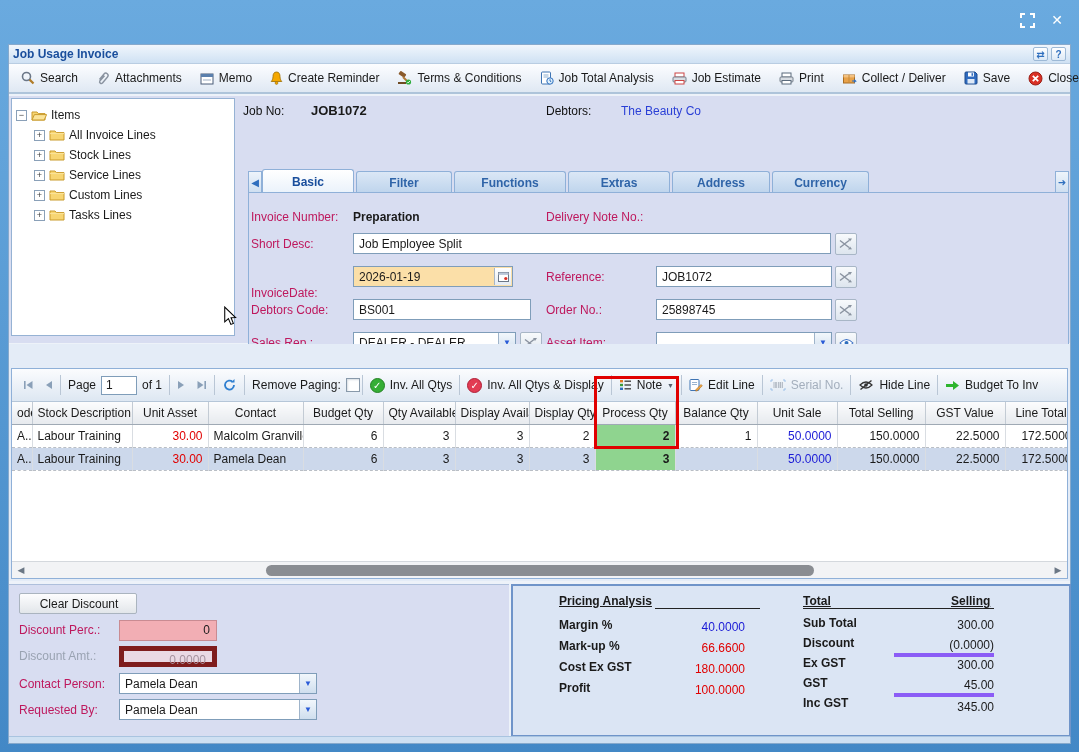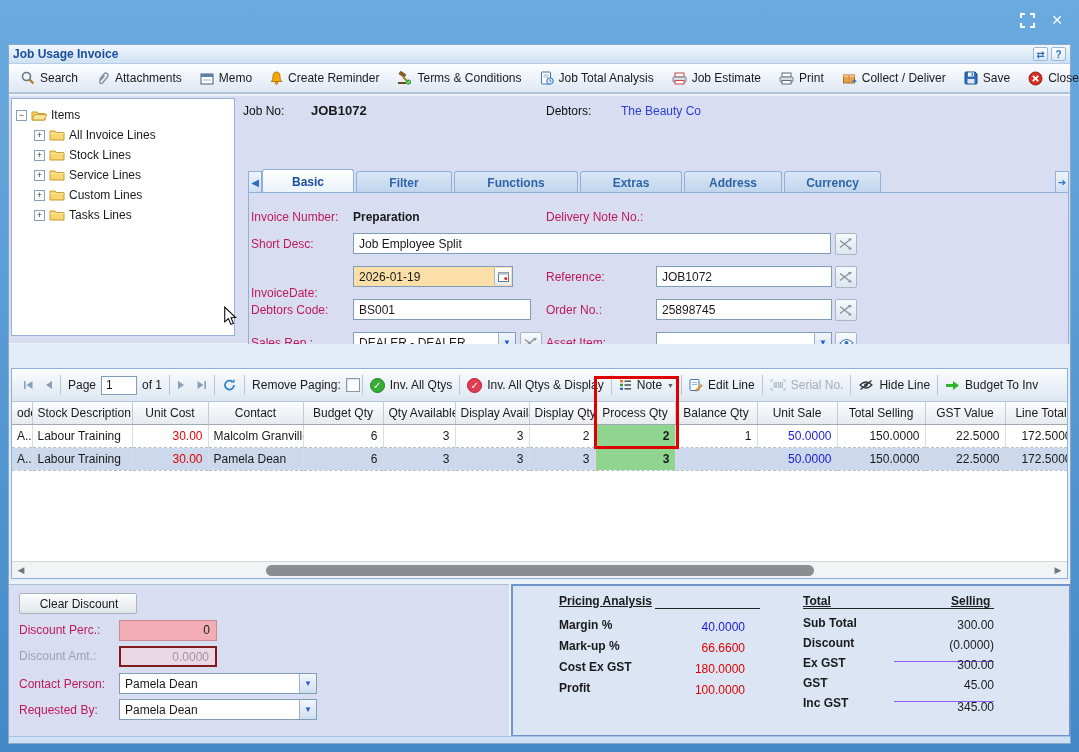--- a/index.html
+++ b/index.html
@@ -156,33 +156,33 @@
   .bottom-left {
     position:absolute; left:0; top:539px; width:500px; height:153px;
     background:#d8ddf1; border-top:1px solid #aebfdb;
   }
   .btn-std {
     position:absolute; height:21px; padding:0 10px;
     background:linear-gradient(#fdfdfe,#e2e6ea); border:1px solid #aab4bf; border-radius:2px;
     display:flex; align-items:center; justify-content:center;
   }
   .inp-pink { position:absolute; height:21px; background:#f2aeb4; border:1px solid #c98b92; padding:2px 6px; text-align:right; display:block; }
-  .inp-dis { position:absolute; height:21px; background:#ead9e4; border:2px solid #7f1d1d; color:#a6939f; padding:2px 6px; text-align:right; display:block; }
+  .inp-dis { position:absolute; height:21px; background:#ead9e4; border:5px solid #7f1d1d; color:#a6939f; padding:2px 6px; text-align:right; display:block; }
 
   .bottom-right {
     position:absolute; left:502px; top:539px; width:560px; height:153px;
     background:#dbe5f4; border:2px solid #6f94c9;
   }
   .pa-title { position:absolute; font-weight:bold; text-decoration:underline; }
   .pa-line { position:absolute; height:1px; background:#222; }
   .pa-label { position:absolute; font-weight:bold; }
   .pa-val { position:absolute; width:90px; text-align:right; }
   .v-blue { color:#1a1ad6; } .v-red { color:#e00000; }
   .tot-val { position:absolute; width:100px; text-align:right; }
-  .tot-underline { border-bottom:1px solid #8b5cf6; padding-bottom:9px; }
+  .tot-underline { border-bottom:4px solid #8b5cf6; padding-bottom:1px; }
 
   .footer-strip { position:absolute; left:0; bottom:0; width:1061px; height:7px; background:#cfe0f2; border-top:1px solid #a9c4e0; }
 
   .cursor { position:absolute; left:222px; top:306px; z-index:50; }
 </style>
 </head>
 <body>
 
 <div id="app">
 
@@ -402,21 +402,21 @@
 
       <div class="job-head-label" style="left:234px; top:8px;">Job No:</div>
       <div class="job-head-value" style="left:302px; top:7px; font-size:13px;">JOB1072</div>
       <div class="job-head-label" style="left:537px; top:8px;">Debtors:</div>
       <div class="job-head-value" style="left:612px; top:8px; color:#2a3fd6; font-weight:normal;">The Beauty Co</div>
 
       <div class="dtabs">
         <span class="tab-arrow">◀</span>
         <span class="dtab active" style="width:92px;">Basic</span>
         <span class="dtab" style="width:96px;">Filter</span>
-        <span class="dtab" style="width:124px;text-align:center;">Functions</span>
+        <span class="dtab" style="width:112px;text-align:center;">Functions</span>
         <span class="dtab" style="width:102px;">Extras</span>
         <span class="dtab" style="width:98px;">Address</span>
         <span class="dtab" style="width:97px;">Currency</span>
         <span class="tab-arrow" style="margin-left:auto;">➜</span>
       </div>
       <div class="tab-content"></div>
 
       <div class="flabel" style="left:242px; top:114px;">Invoice Number:</div>
       <div class="fvalue-bold" style="left:344px; top:114px;">Preparation</div>
       <div class="flabel" style="left:537px; top:114px;">Delivery Note No.:</div>
@@ -620,21 +620,21 @@
                 <col style="width:82px">
                 <col style="width:80px">
                 <col style="width:88px">
               <col style="width:80px">
                 <col style="width:72px">
             </colgroup>
             <tbody>
                 <tr>
               <th class="l">ode</th>
               <th class="l">Stock Description</th>
-              <th>Unit Cost</th>
+              <th>Unit Asset</th>
               <th class="l">Contact</th>
               <th>Budget Qty</th>
               <th>Qty Available</th>
               <th class="l">Display Availa</th>
               <th>Display Qty</th>
               <th class="l">Process Qty</th>
               <th>Balance Qty</th>
               <th>Unit Sale</th>
               <th>Total Selling</th>
               <th>GST Value</th>

